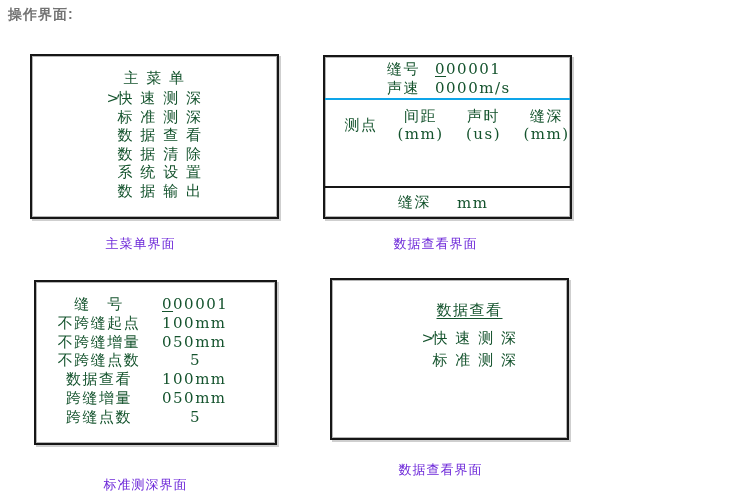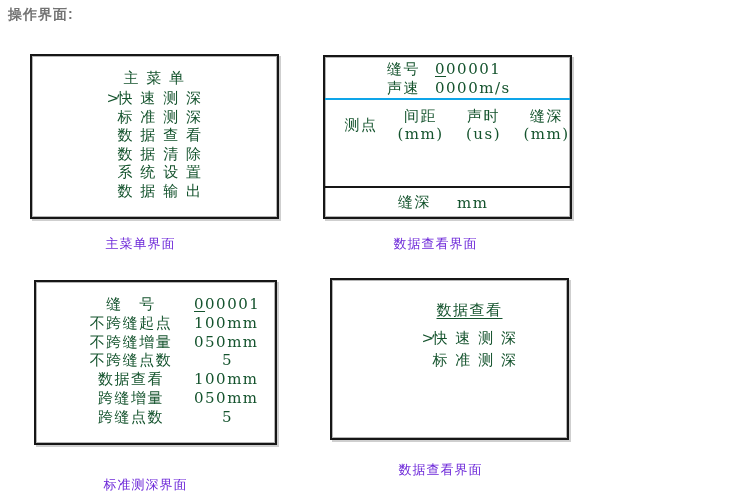--- a/index.html
+++ b/index.html
@@ -48,21 +48,21 @@
   .qm-space { flex: 1 1 auto; }
   .qm-foot { flex: 0 0 31px; border-top: 2px solid #161616; display: flex; align-items: center; padding-left: 73px; }
   .qm-foot-label { display: inline-block; margin-right: 26px; }
 
   
   .u-first { display: inline-block; }
   .u-first::first-letter { text-decoration: underline; text-underline-offset: 2px; }
 
   
   .std-body { padding-top: 13px; }
-  .std-row { display: flex; line-height: 18.8px; padding-left: 32px; }
+  .std-row { display: flex; line-height: 18.8px; }
   .std-label { width: 126px; flex: 0 0 126px; text-align: center; white-space: pre; }
   .std-value { white-space: pre; }
   .std-value.num { padding-left: 28px; }
 
   
   .dv-body { padding-top: 21px; text-align: center; padding-left: 40px; }
   .dv-title { display: inline-block; line-height: 19px; text-decoration: underline; text-underline-offset: 3px; }
   .dv-list { display: block; margin-top: 7px; text-align: center; }
   .dv-list-inner { display: inline-block; text-align: left; }
   .dv-item { display: flex; line-height: 22px; white-space: pre; }

